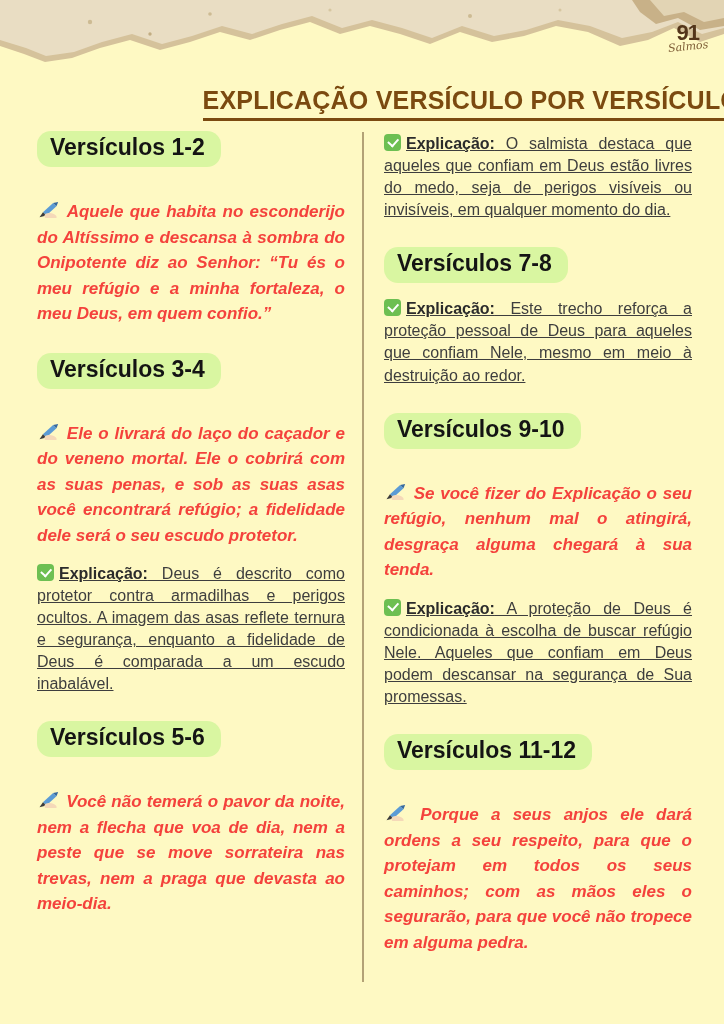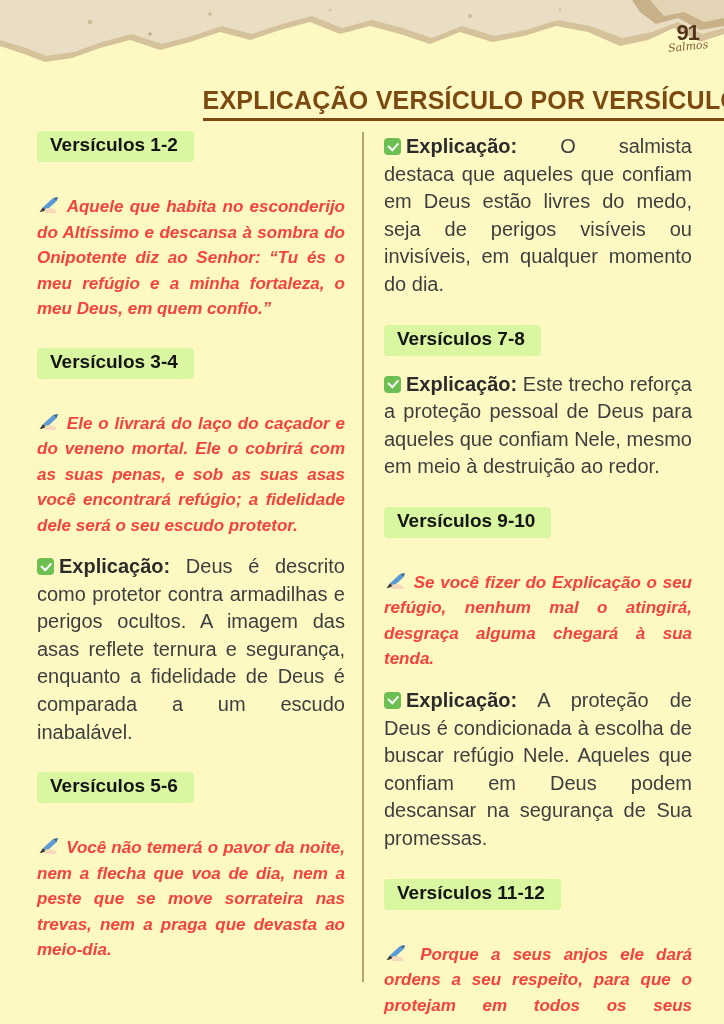--- a/index.html
+++ b/index.html
@@ -22,26 +22,26 @@
     color:#7b4a10; border-bottom:3px solid #7b4a10; padding-bottom:3px; }
   
   .divider { position:absolute; left:362px; top:132px; width:2px; height:850px; background:#b3a276; }
   
   .content { position:absolute; top:131px; left:37px; width:655px; display:flex; }
   .col { width:308px; }
   .col-right { margin-left:39px; }
   
   .badge-row { margin-top:26px; }
   .badge-row:first-child { margin-top:0; }
-  .badge { display:inline-block; background:#d9f6a1; border-radius:4px;
-    padding:3px 16px 6px 13px; font-size:19px; font-weight:800; color:#141414; }
+  .badge { display:inline-block; background:#d9f6a1; border-radius:14px;
+    padding:3px 16px 6px 13px; font-size:23px; font-weight:800; color:#141414; }
   .verse { margin-top:32px; font-size:17px; font-weight:bold; font-style:italic;
     color:#f4423c; line-height:1.5; text-align:justify; }
-  .expl { margin-top:15px; font-size:20px; color:#3e3e3e; line-height:1.38;
-    text-align:justify; }
+  .expl { margin-top:15px; font-size:16px; color:#3e3e3e; line-height:1.38;
+    text-align:justify;text-decoration:underline; }
   .expl:first-child { margin-top:2px; }
   .expl b { color:#2b2b2b; }
   
   .hand-icon { display:inline-block; width:22px; height:17px; vertical-align:-2px; margin-right:2px; }
   .check-icon { position:relative; display:inline-block; width:17px; height:17px;
     background:#6dbf52; border-radius:4px; vertical-align:-2px; margin-right:5px; }
   .check-icon::after { content:""; position:absolute; left:3.5px; top:3.5px; width:8px; height:4.5px;
     border-left:2.5px solid #fff; border-bottom:2.5px solid #fff; transform:rotate(-48deg); }
 </style>
 </head>

